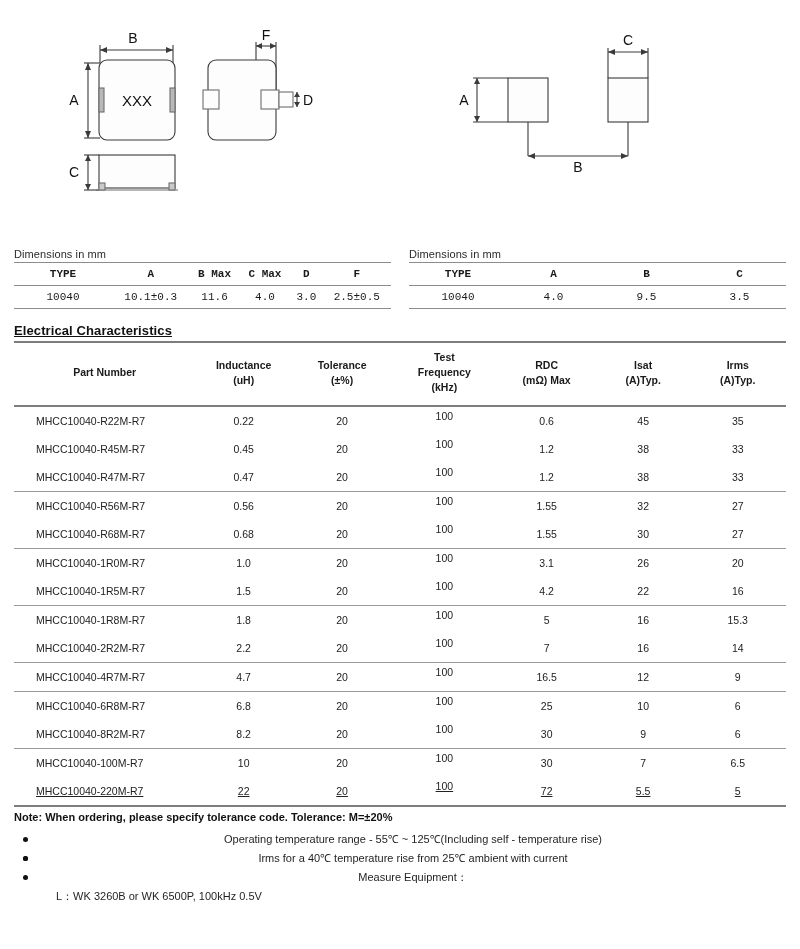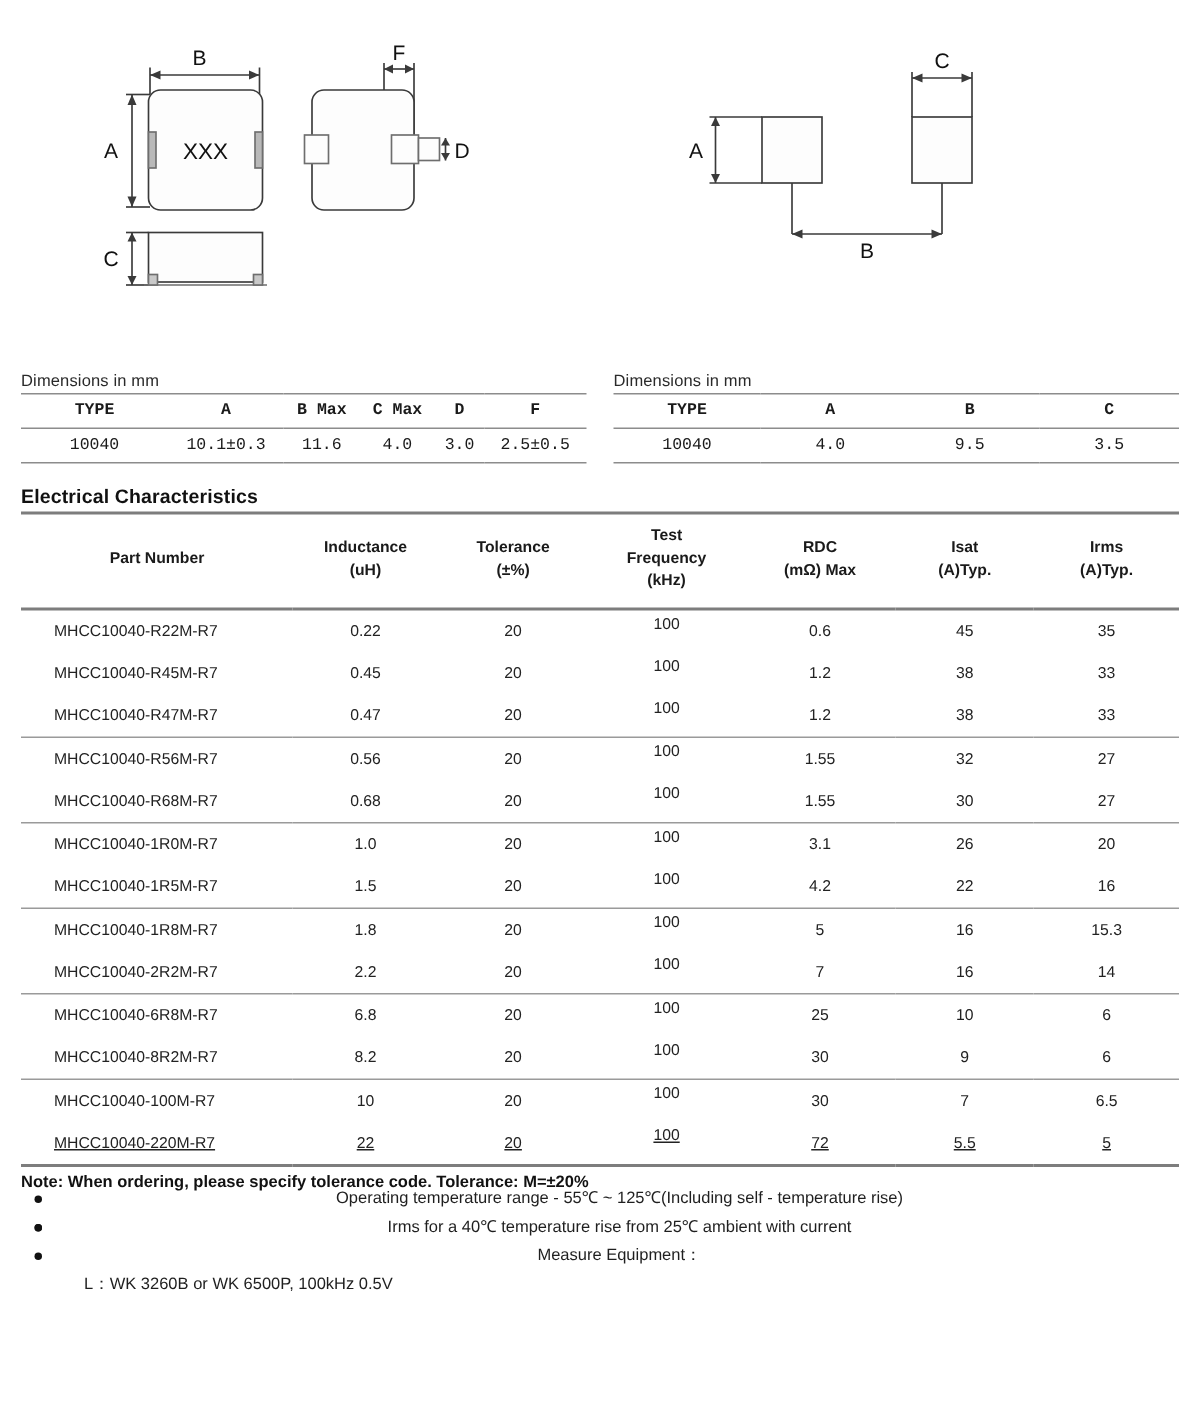--- a/index.html
+++ b/index.html
@@ -58,20 +58,21 @@
 
   
   .section-head {
     margin: 14px 14px 0 14px;
     font-size: 13px;
     font-weight: bold;
     color: #111;
     padding-bottom: 3px;
     border-bottom: 2.2px solid #7d7d7d;
     letter-spacing: 0.1px;
+    text-decoration: underline;
   }
 
   
   .ec-wrap { margin: 0 14px; }
   table.ec {
     width: 100%;
     border-collapse: collapse;
     table-layout: fixed;
     font-size: 10.5px;
   }
@@ -109,21 +110,21 @@
   .c-rdc  { width: 13%; }
   .c-isat { width: 12%; }
   .c-irms { width: 12.5%; }
 
   
   .notes { margin: 4px 14px 0 14px; }
   .note-title {
     font-size: 11px;
     font-weight: bold;
     color: #111;
-    margin-bottom: 0;
+    margin-bottom: 11px;
   }
   ul.bullets {
     list-style: none;
     margin: 0;
     padding: 0;
   }
   ul.bullets li {
     position: relative;
     padding-left: 26px;
     font-size: 11px;
@@ -408,20 +409,29 @@
         </tr>
         <tr class="grp-end">
           <td class="pn">MHCC10040-2R2M-R7</td>
           <td>2.2</td>
           <td>20</td>
           <td class="freq">100</td>
           <td>7</td>
           <td>16</td>
           <td>14</td>
         </tr>
+        <tr class="grp-end">
+          <td class="pn">MHCC10040-4R7M-R7</td>
+          <td>4.7</td>
+          <td>20</td>
+          <td class="freq">100</td>
+          <td>16.5</td>
+          <td>12</td>
+          <td>9</td>
+        </tr>
         <tr>
           <td class="pn">MHCC10040-6R8M-R7</td>
           <td>6.8</td>
           <td>20</td>
           <td class="freq">100</td>
           <td>25</td>
           <td>10</td>
           <td>6</td>
         </tr>
         <tr class="grp-end">

